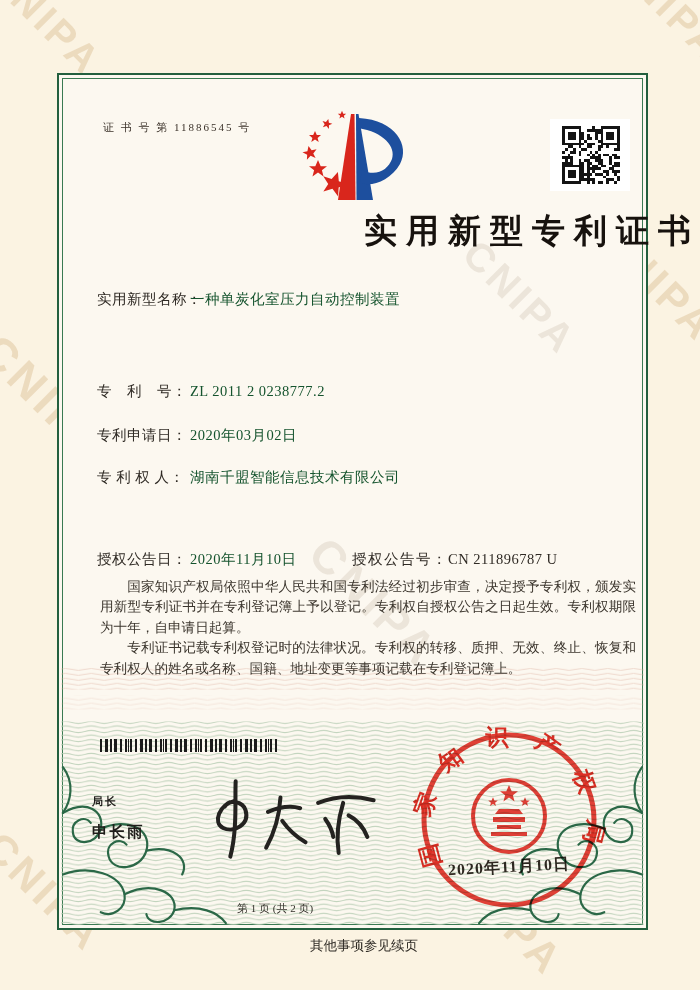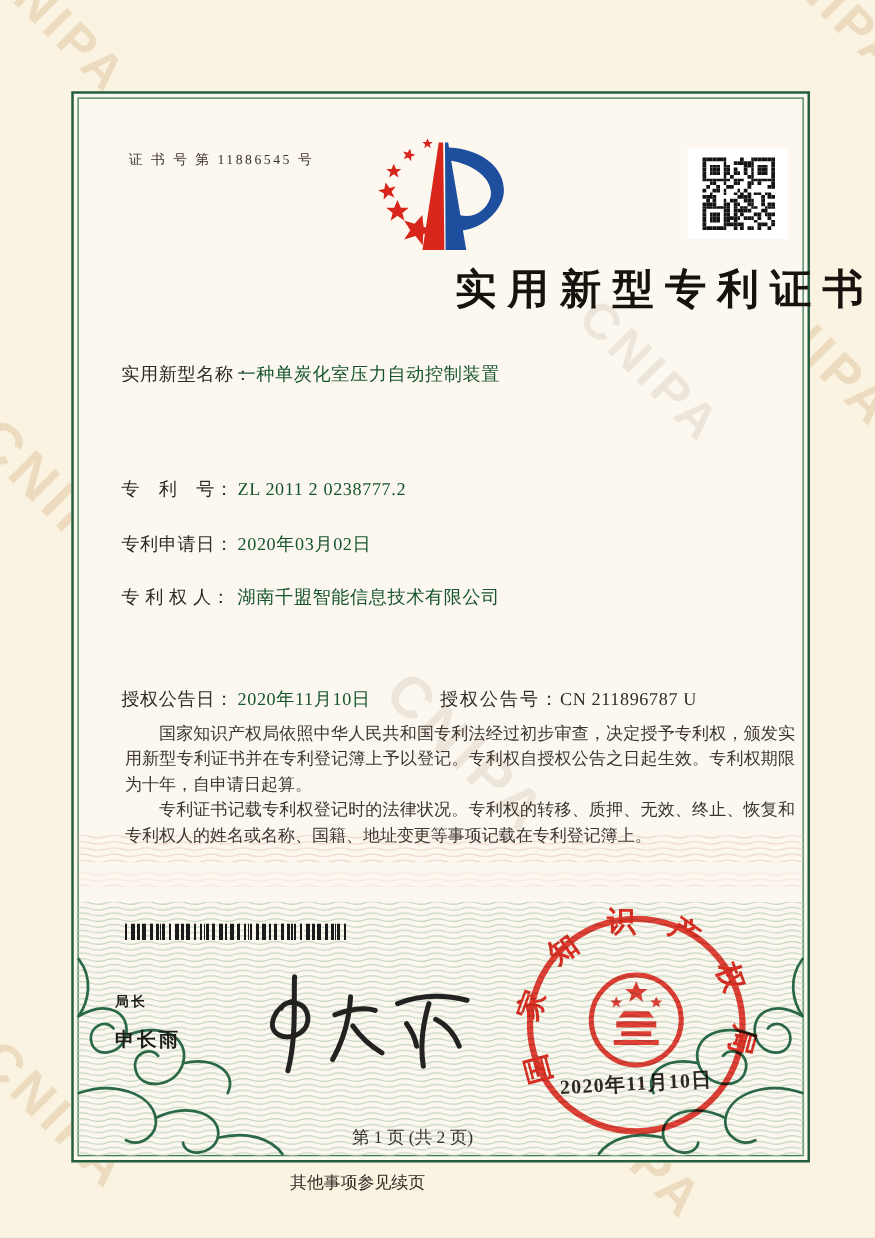--- a/index.html
+++ b/index.html
@@ -37,22 +37,22 @@
   .addr-wrap{display:flex;}
   .addr-val{width:408px;line-height:21.5px;}
   .pair2{position:absolute;left:255px;top:0;}
   .paras{left:100px;top:577px;width:536px;font-size:13.6px;line-height:20.4px;
          text-align:justify;color:#3b352d;}
   .paras p{margin:0;text-indent:2em;}
   .officer-title{left:92px;top:794px;font-size:11px;font-weight:600;color:#1f1d1a;
                  font-family:"Liberation Sans","DejaVu Sans",sans-serif;letter-spacing:2px;}
   .officer-name{left:92px;top:822px;font-size:15.5px;font-weight:600;color:#1f1d1a;
                 font-family:"Liberation Sans","DejaVu Sans",sans-serif;letter-spacing:2px;}
-  .page-info{left:237px;top:901px;width:186px;text-align:center;font-size:14px;color:#33302a;}
-  .cont-note{left:232px;top:937px;width:186px;text-align:left;font-size:13.5px;color:#2e2a24;}
+  .page-info{left:237px;top:901px;width:186px;font-size:11px;color:#33302a;}
+  .cont-note{left:232px;top:937px;width:186px;text-align:right;font-size:13.5px;color:#2e2a24;}
   
   .qr-box{left:550px;top:119px;width:80px;height:72px;background:#fff;z-index:3;}
   .qr{position:absolute;left:12px;top:7px;width:58px;height:58px;
       display:grid;grid-template-columns:repeat(21,1fr);grid-template-rows:repeat(21,1fr);}
   .qm{background:transparent;}
   .qm.on{background:#141414;}
   
   .barcode{left:100px;top:739px;width:180px;height:13px;z-index:4;
     background-image:
       repeating-linear-gradient(90deg,#1b1b1b 0 2px,transparent 2px 5px),

